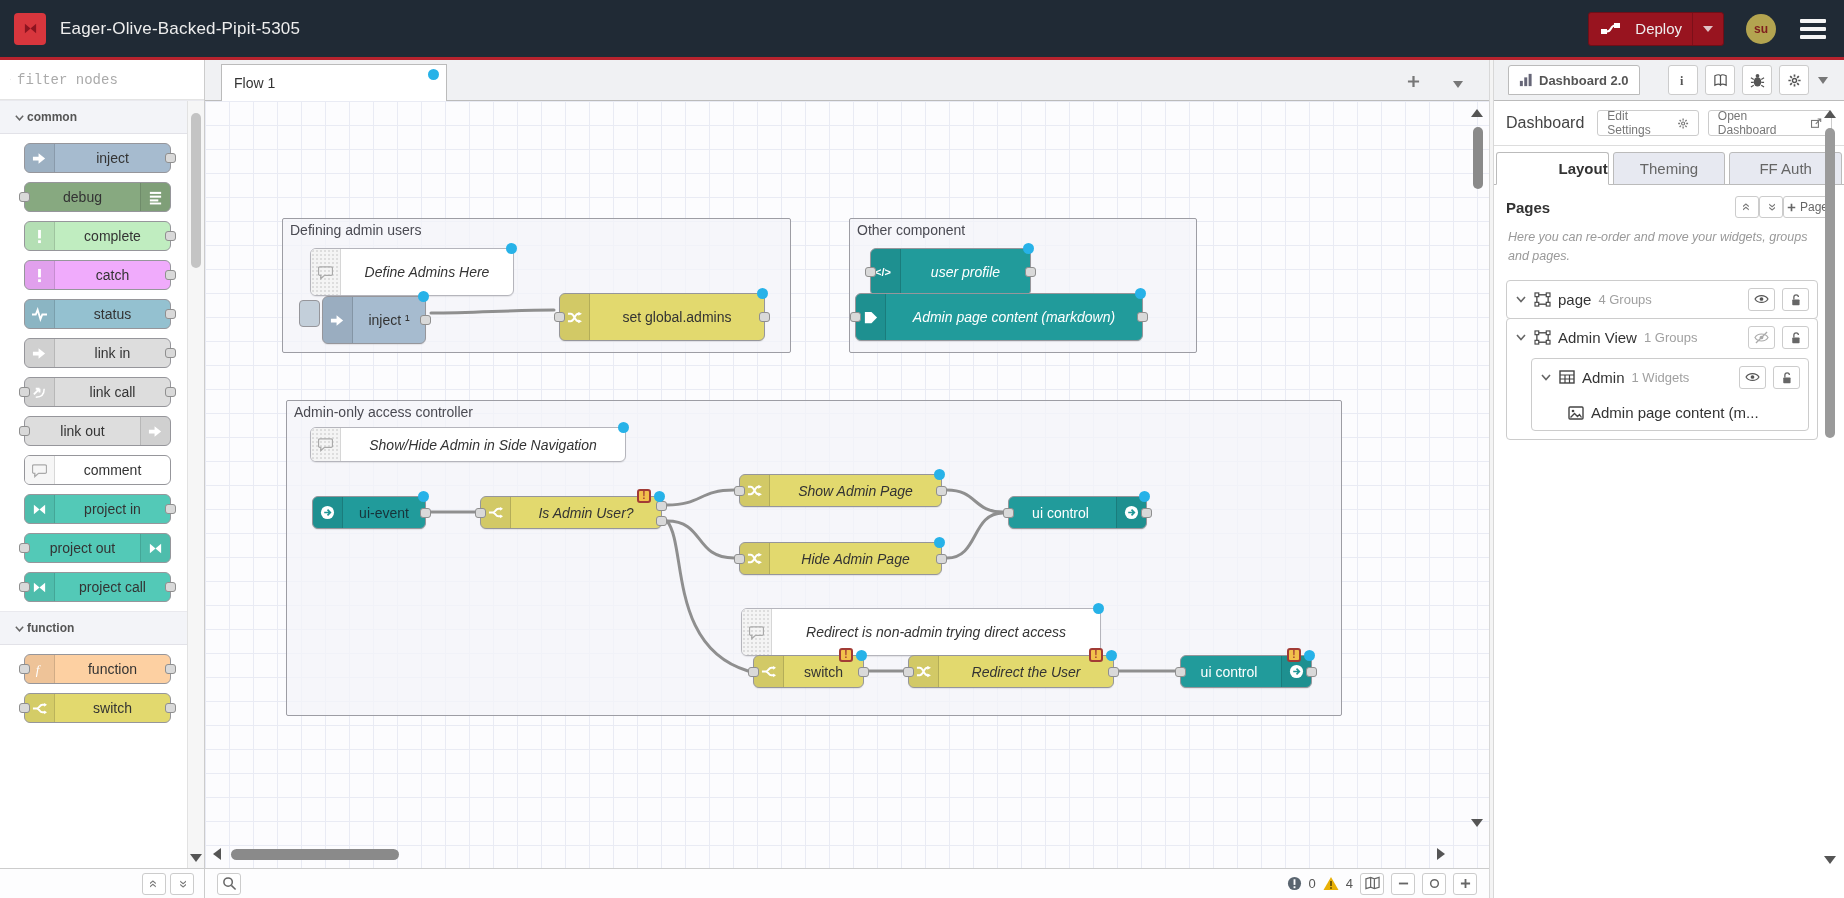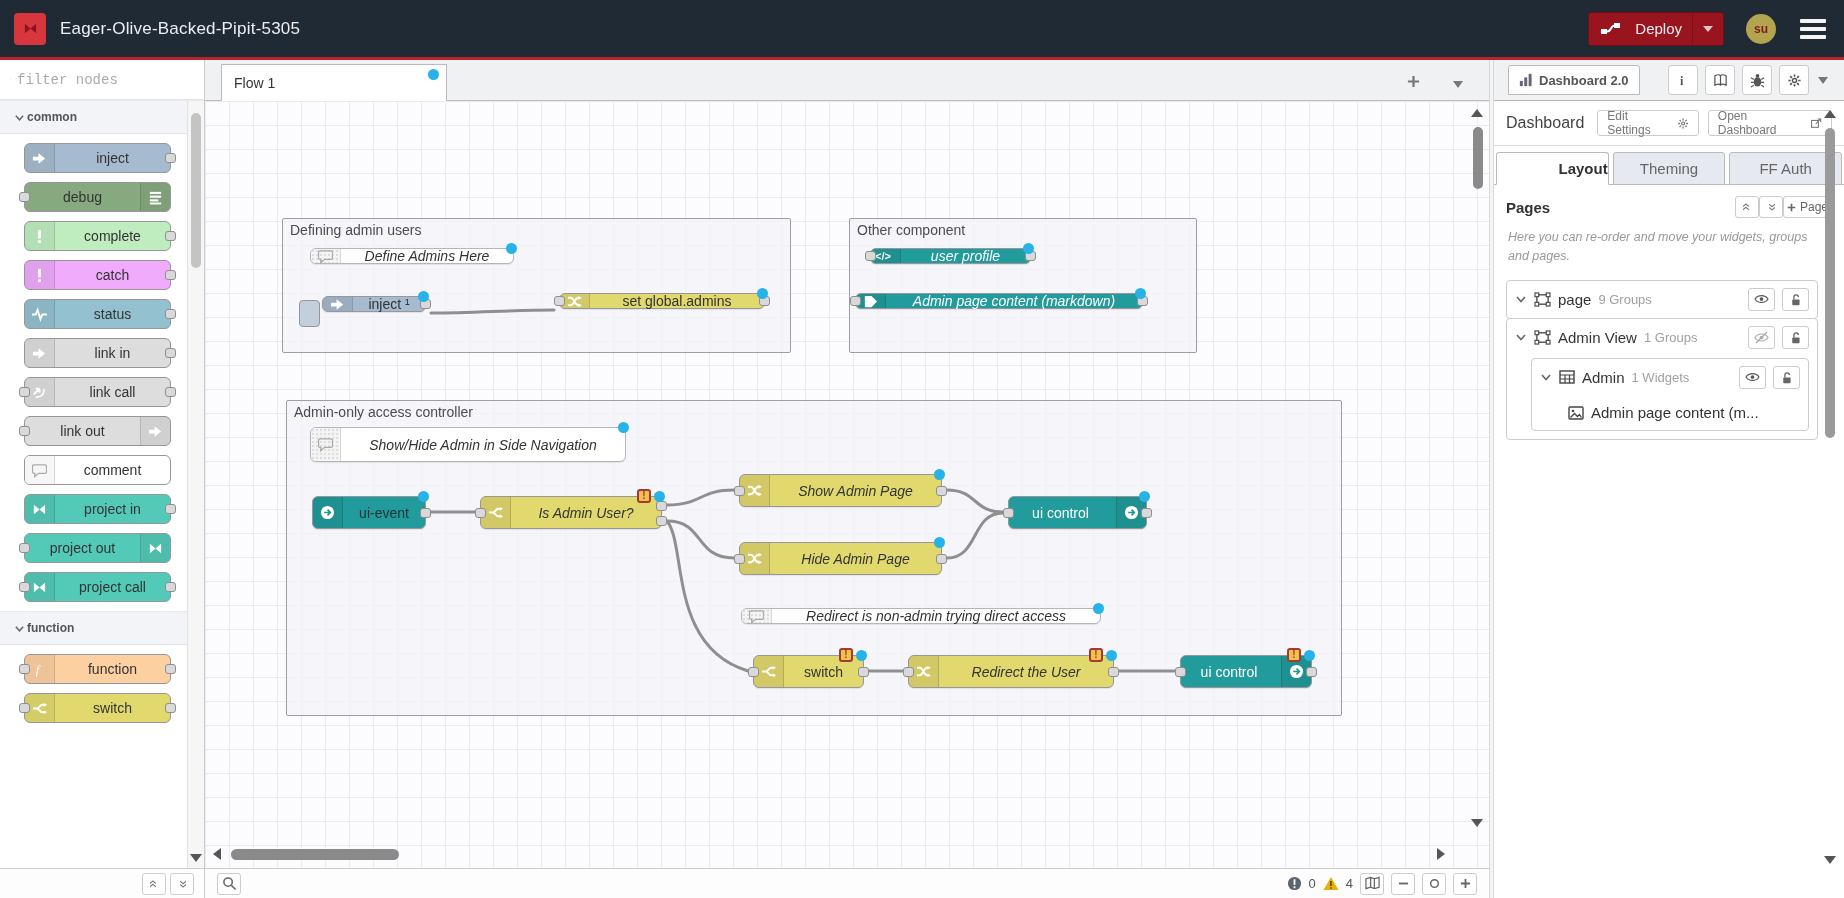--- a/index.html
+++ b/index.html
@@ -78,21 +78,21 @@
 
   .canvas { position:absolute; left:0; top:41px; right:0; bottom:0; background:#fcfcfe; overflow:hidden;
     background-image:linear-gradient(#e9ebf4 1px, transparent 1px),
                      linear-gradient(90deg,#e9ebf4 1px, transparent 1px);
     background-size:24px 24px; }
   .group { position:absolute; border:1px solid #9d9da4; border-radius:2px;
     background:rgba(243,244,248,0.78); }
   .group-label { position:absolute; top:3px; left:7px; font-size:14px; color:#4a4a52; }
   .wires { position:absolute; left:0; top:0; }
 
-  .cnode { position:absolute; height:16px; border:1px solid #96969b; border-radius:6px;
+  .cnode { position:absolute; height:48px; border:1px solid #96969b; border-radius:6px;
     font-size:14px; color:#333; cursor:pointer; box-shadow:0 1px 1px rgba(0,0,0,0.08); }
   .cnode .nlabel { position:absolute; inset:0; display:flex; align-items:center; justify-content:center;
     white-space:nowrap; }
   .cnode.il .nlabel { left:30px; } .cnode.ir .nlabel { right:34px; }
   .cnode .isec { position:absolute; top:0; bottom:0; width:30px; background:rgba(0,0,0,0.07);
     display:flex; align-items:center; justify-content:center; }
   .cnode .isec.left { left:0; border-right:1px solid rgba(0,0,0,0.14); border-radius:5px 0 0 5px; }
   .cnode .isec.right { right:0; border-left:1px solid rgba(0,0,0,0.14); border-radius:0 5px 5px 0; }
   .cnode.comment { background:#fff; border-color:#b5b5bc; }
   .cnode.comment .isec { background:#f4f4f4; border-right:1px solid #d6d6d6;
@@ -773,21 +773,21 @@
             <path d="M2,4 L6,8.5 L10,4" stroke="#666" stroke-width="1.6" fill="none"></path>
             </svg>
           <svg width="17" height="15" viewBox="0 0 18 16">
             <rect x="3" y="3" width="12" height="10" fill="none" stroke="#444" stroke-width="1.4"></rect>
             <rect x="1" y="1" width="4" height="4" fill="#fff" stroke="#444" stroke-width="1.2"></rect>
             <rect x="13" y="1" width="4" height="4" fill="#fff" stroke="#444" stroke-width="1.2"></rect>
             <rect x="1" y="11" width="4" height="4" fill="#fff" stroke="#444" stroke-width="1.2"></rect>
             <rect x="13" y="11" width="4" height="4" fill="#fff" stroke="#444" stroke-width="1.2"></rect>
             </svg>
           <span class="tname">page</span>
-          <span class="tcount">9 Groups</span>
+          <span class="tcount">4 Groups</span>
           <span class="sp"></span>
           <div class="tbtn">
             <svg width="15" height="12" viewBox="0 0 16 13">
               <path d="M1,6.5 C4,1.5 12,1.5 15,6.5 C12,11.5 4,11.5 1,6.5 Z" fill="none" stroke="#555" stroke-width="1.3"></path>
               <circle cx="8" cy="6.5" r="2" fill="#555"></circle>
               </svg>
           </div>
           <div class="tbtn">
             <svg width="13" height="13" viewBox="0 0 16 16">
               <rect x="4" y="8" width="9" height="7" rx="1" fill="#666"></rect>

